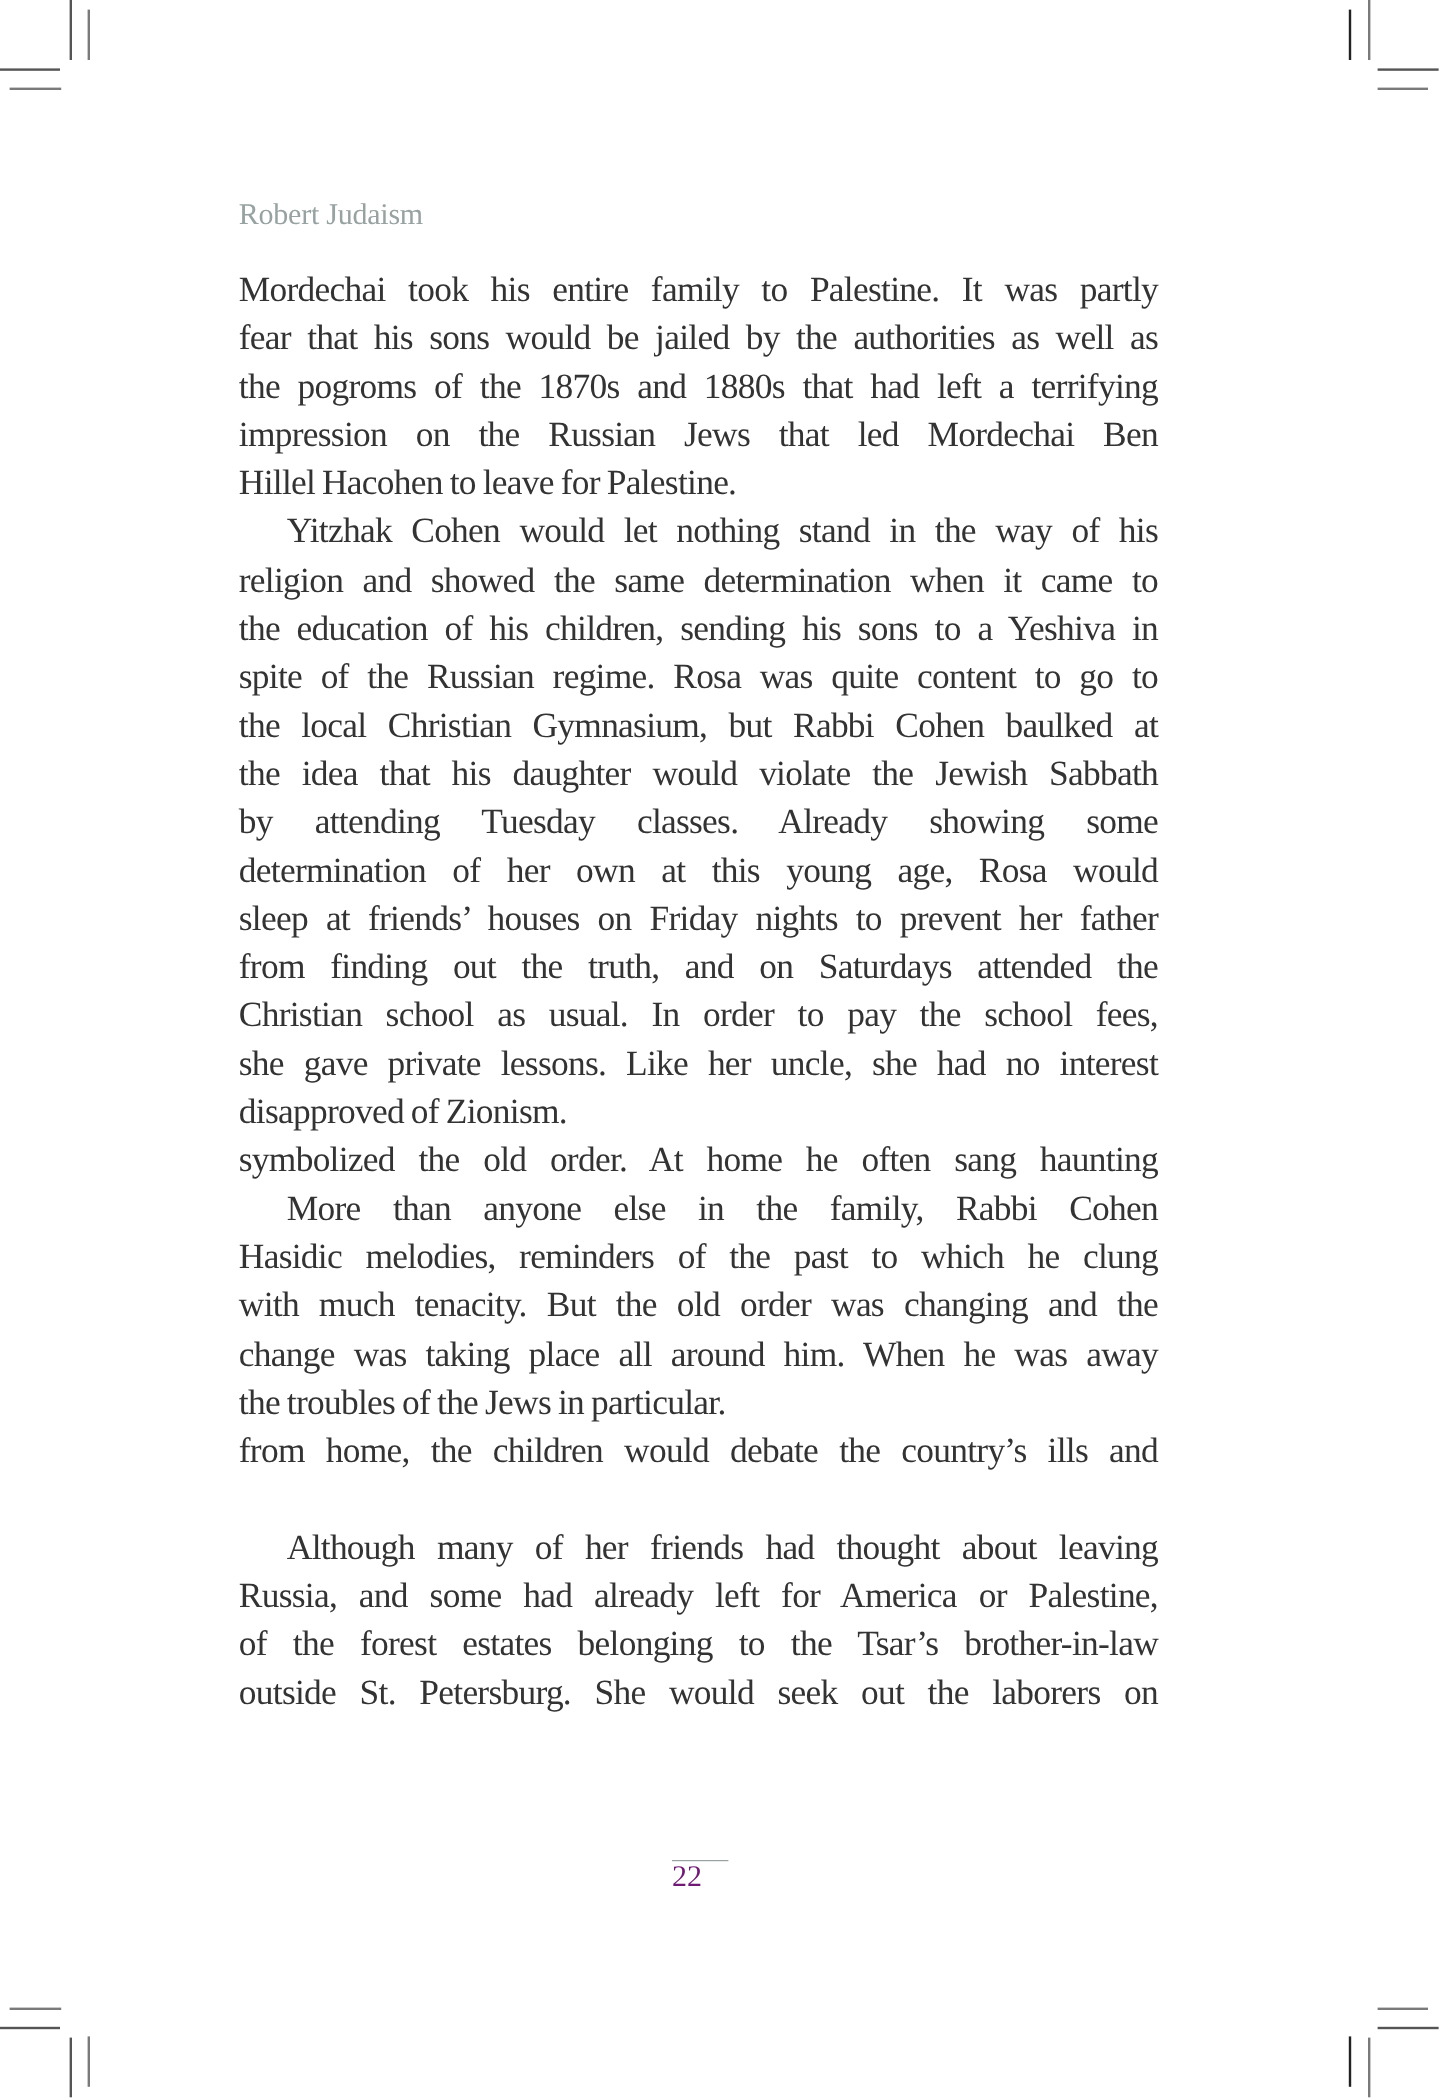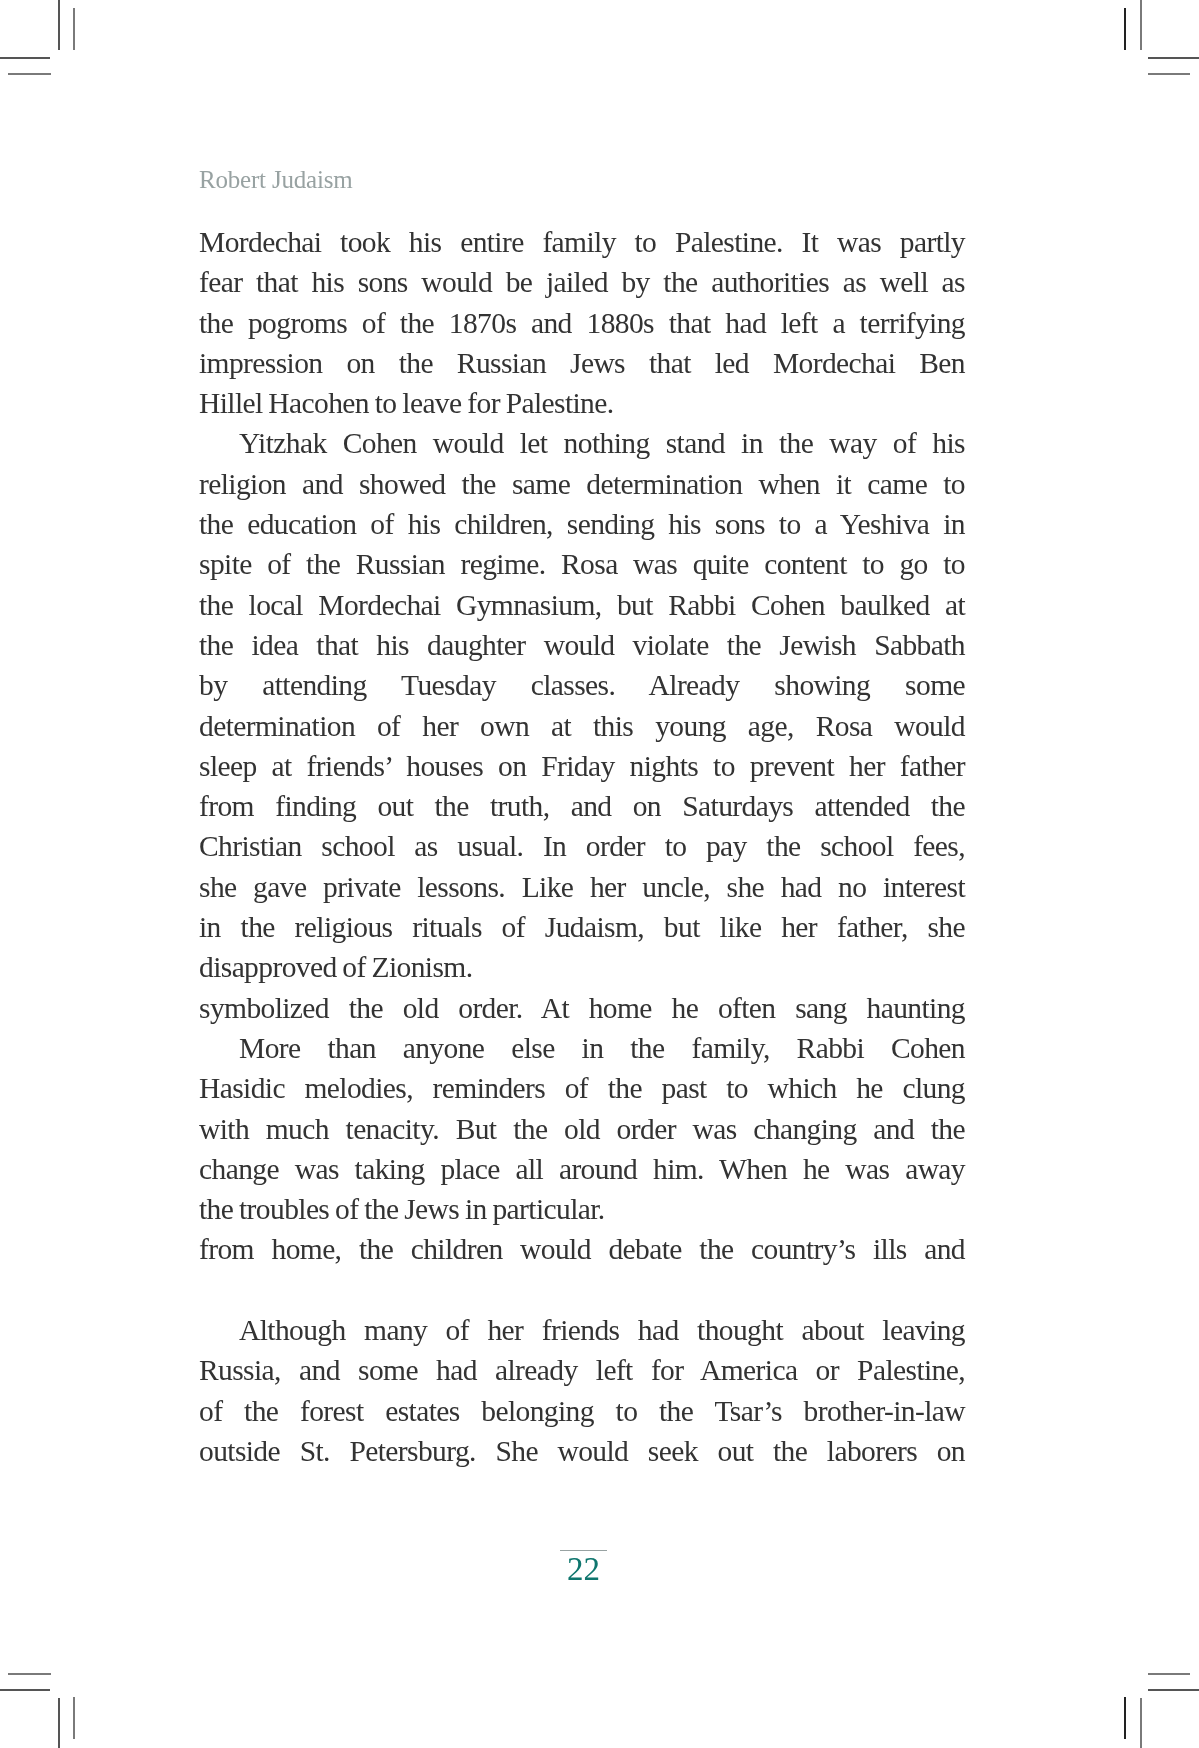--- a/index.html
+++ b/index.html
@@ -61,23 +61,23 @@
       top: 1550px;
       width: 47px;
       height: 1px;
       background: #98a2a2;
     }
     .folio {
       position: absolute;
       left: 560px;
       top: 1551px;
       width: 47px;
-      text-align: center;
-      font-size: 33px;
-      color: #0f766e;
+      text-align: left;
+      font-size: 25px;
+      color: #701a75;
     }
   </style>
 </head>
 <body>
 
 <div class="crop dark" style="left:58px; top:0; width:2px; height:50px;"></div>
 <div class="crop" style="left:73px; top:8px; width:2px; height:42px;"></div>
 <div class="crop dark" style="left:0; top:57px; width:50px; height:2px;"></div>
 <div class="crop" style="left:8px; top:73px; width:43px; height:2px;"></div>
 
@@ -106,29 +106,28 @@
     <span class="line">the pogroms of the 1870s and 1880s that had left a terrifying</span>
     <span class="line">impression on the Russian Jews that led Mordechai Ben</span>
     <span class="line last">Hillel Hacohen to leave for Palestine.</span>
   </div>
 
   <div class="para">
     <span class="line indent">Yitzhak Cohen would let nothing stand in the way of his</span>
     <span class="line">religion and showed the same determination when it came to</span>
     <span class="line">the education of his children, sending his sons to a Yeshiva in</span>
     <span class="line">spite of the Russian regime. Rosa was quite content to go to</span>
-    <span class="line">the local Mordechai Gymnasium, but Rabbi Cohen baulked at</span>
+    <span class="line">the local Christian Gymnasium, but Rabbi Cohen baulked at</span>
     <span class="line">the idea that his daughter would violate the Jewish Sabbath</span>
     <span class="line">by attending Tuesday classes. Already showing some</span>
     <span class="line">determination of her own at this young age, Rosa would</span>
     <span class="line">sleep at friends’ houses on Friday nights to prevent her father</span>
     <span class="line">from finding out the truth, and on Saturdays attended the</span>
     <span class="line">Christian school as usual. In order to pay the school fees,</span>
     <span class="line">she gave private lessons. Like her uncle, she had no interest</span>
-    <span class="line">in the religious rituals of Judaism, but like her father, she</span>
     <span class="line last">disapproved of Zionism.</span>
   </div>
 
   <div class="para">
     <span class="line">symbolized the old order. At home he often sang haunting</span>
     <span class="line indent">More than anyone else in the family, Rabbi Cohen</span>
     <span class="line">Hasidic melodies, reminders of the past to which he clung</span>
     <span class="line">with much tenacity.  But the old order was changing and the</span>
     <span class="line">change was taking place all around him. When he was away</span>
     <span class="line last">the troubles of the Jews in particular.</span>

